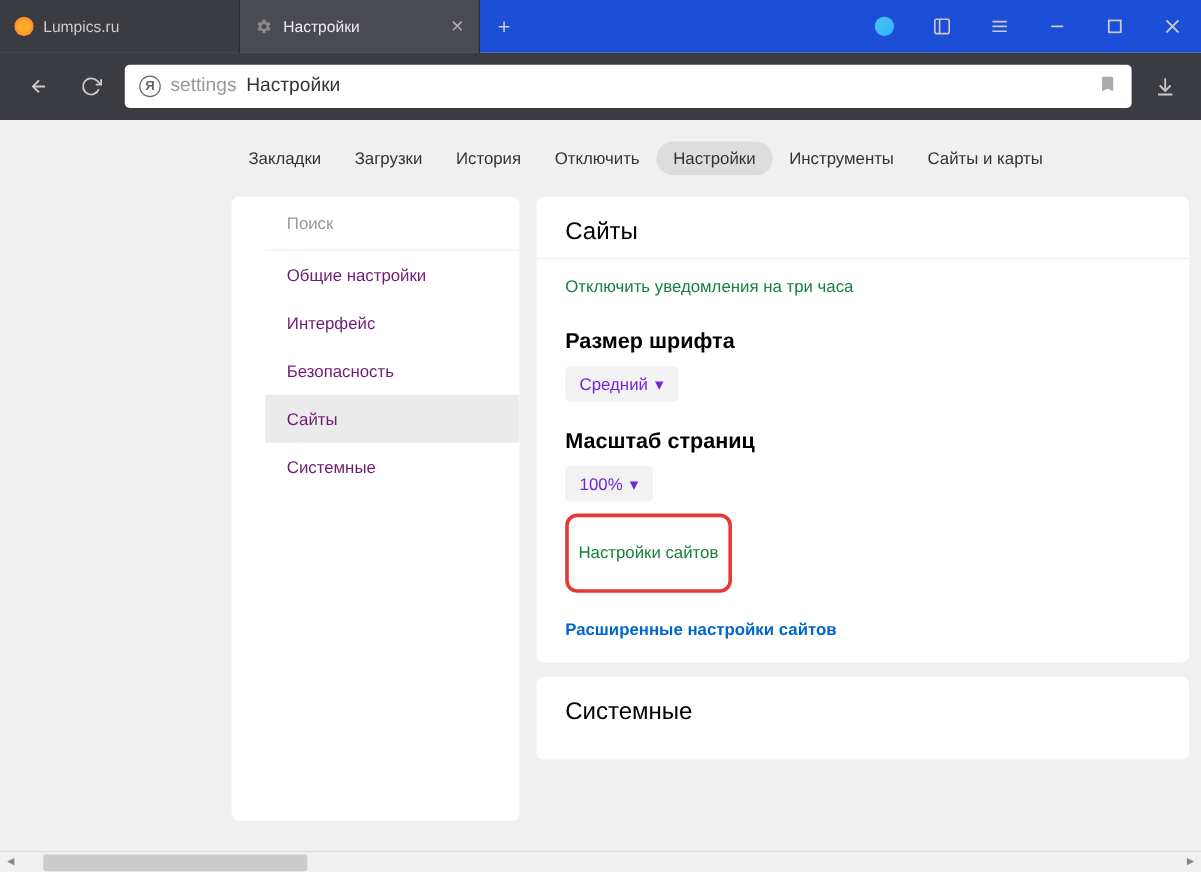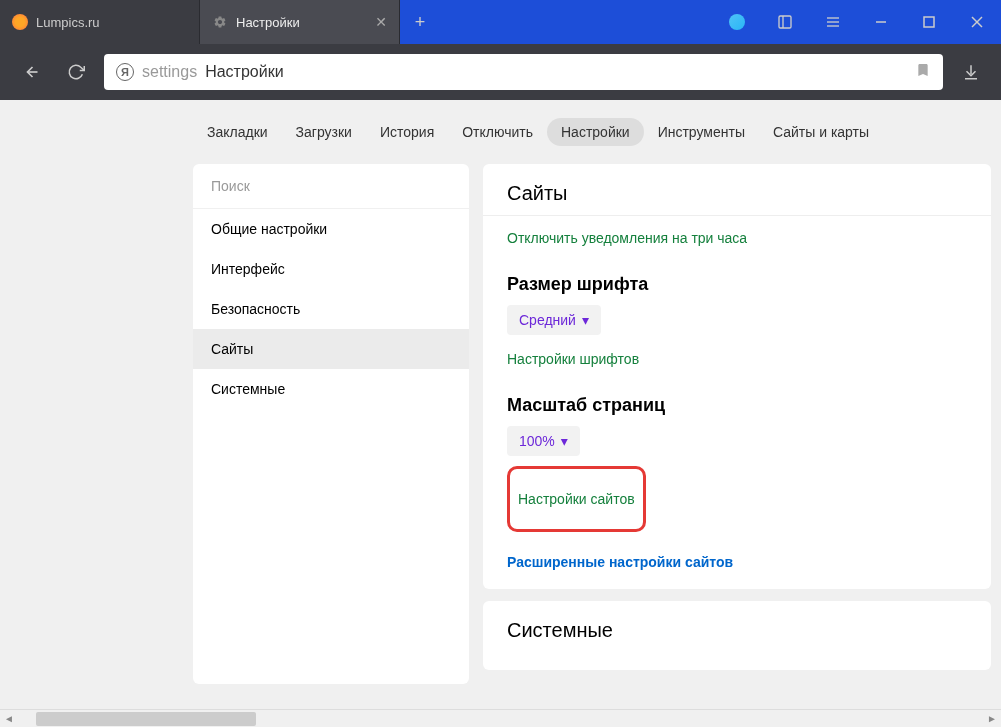--- a/index.html
+++ b/index.html
@@ -32,23 +32,23 @@
     
     
     .topnav { display: flex; align-items: center; justify-content: flex-start; padding: 18px 1px 18px 193px; gap: 0; }
     .topnav-item { padding: 6px 14px; font-size: 14px; color: #333; cursor: pointer; border-radius: 14px; }
     .topnav-item-active { background: #ddd; }
     
     
     .main-layout { display: flex; gap: 14px; padding: 0 10px 0 0; margin-left: 193px; }
     
     
-    .sidebar { background: #fff; border-radius: 6px; width: 276px; overflow: hidden; flex-shrink: 0; height: 520px; }
+    .sidebar { background: #fff; border-radius: 6px; width: 240px; overflow: hidden; flex-shrink: 0; height: 520px; padding-left: 28px; }
     .sidebar-search { padding: 14px 18px; color: #999; font-size: 14px; border-bottom: 1px solid #f0f0f0; }
-    .sidebar-item { padding: 12px 18px; font-size: 14px; color: #000000; cursor: pointer; }
+    .sidebar-item { padding: 12px 18px; font-size: 14px; color: #701a75; cursor: pointer; }
     .sidebar-item-active { background: #ebebeb; }
     
     
     .panel-column { flex: 1; display: flex; flex-direction: column; gap: 12px; }
     .panel { background: #fff; border-radius: 6px; padding: 18px 24px; }
     .panel-title { font-size: 20px; font-weight: normal; margin-bottom: 10px; }
     .panel .link { color: #15803d; font-size: 14px; display: inline-block; margin: 6px 0; cursor: pointer; }
     .section-label { font-size: 18px; font-weight: bold; margin-top: 22px; margin-bottom: 10px; }
     .select-box { background: #f2f2f2; border-radius: 4px; padding: 7px 12px; font-size: 14px; display: inline-flex; align-items: center; gap: 6px; cursor: pointer; color: #6d28d9; }
     .bold-link { color: #0066cc; font-size: 14px; font-weight: bold; display: inline-block; margin-top: 22px; cursor: pointer; }
@@ -177,21 +177,20 @@
       <div class="panel">
         <div class="panel-title">Сайты</div>
         <div style="border-top:1px solid #eee; margin:6px -24px 8px;"></div>
         <div><span class="link">Отключить уведомления на три часа</span></div>
         
         <div class="section-label">Размер шрифта</div>
         <div class="select-box">
           <span>Средний</span>
           <span>▾</span>
         </div>
-        <div style="margin-top:10px;"><span class="link">Настройки шрифтов</span></div>
         
         <div class="section-label">Масштаб страниц</div>
         <div class="select-box">
           <span>100%</span>
           <span>▾</span>
         </div>
         <div style="margin-top:10px;">
           <span class="highlight-box">
             <span class="link" style="margin:0;">Настройки сайтов</span>
           </span>

